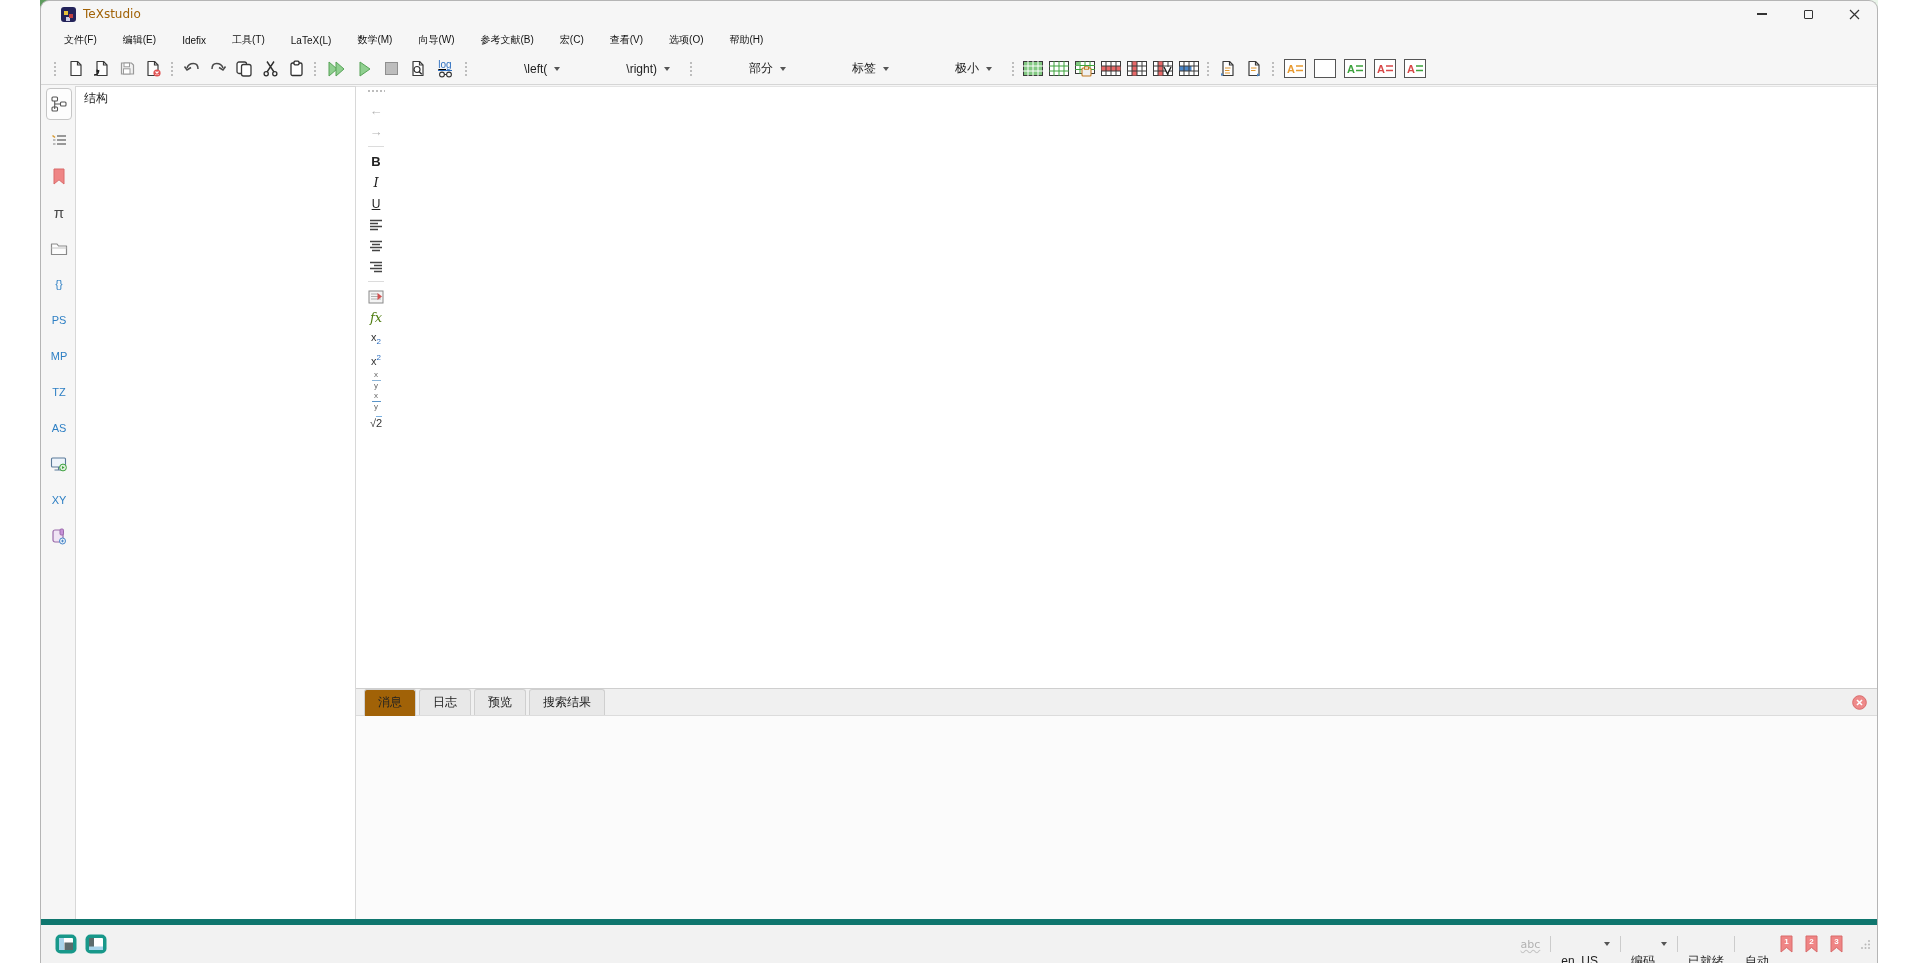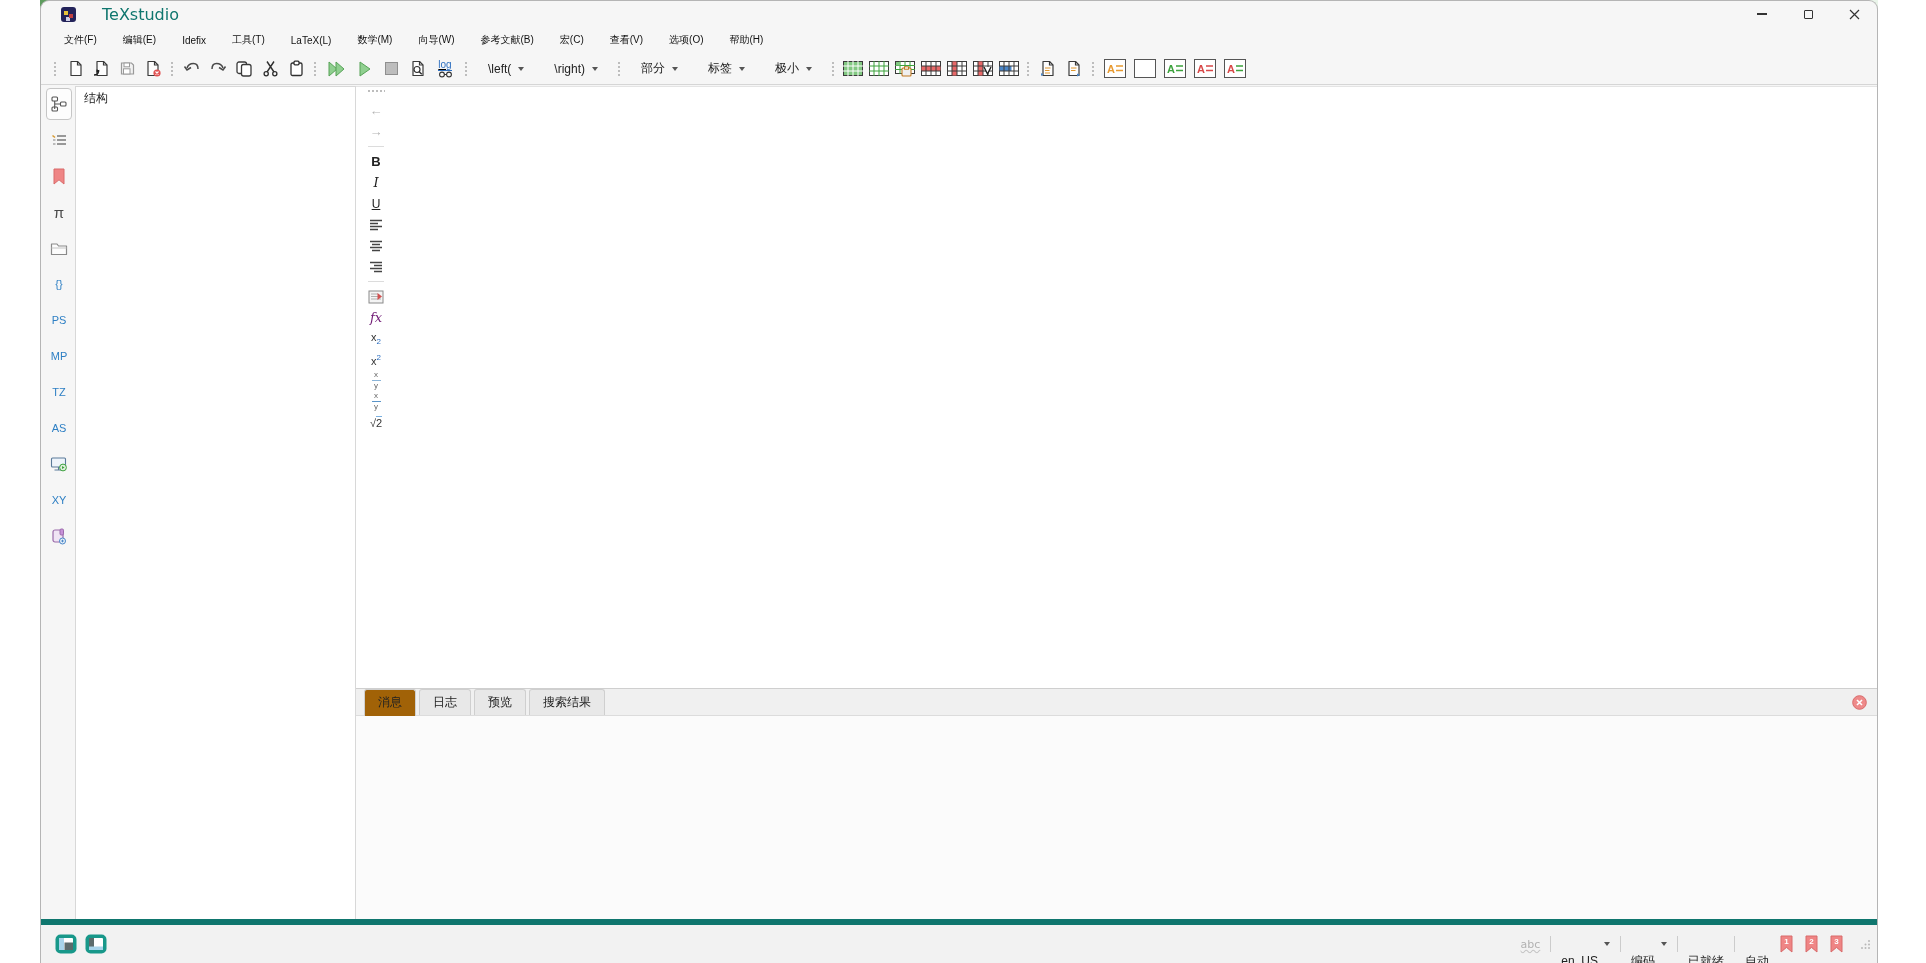--- a/index.html
+++ b/index.html
@@ -13,21 +13,21 @@
   .window { position:absolute; left:40px; top:0; width:1838px; height:963px;
     background:#f6f6f6; border:1px solid #b5b5b5; border-bottom:none;
     border-radius:9px 9px 0 0; overflow:hidden; }
 
   
   .titlebar { height:26px; display:flex; align-items:center; padding-left:20px; }
   .appicon { width:15px; height:15px; border-radius:3px; background:#23235a; margin-right:7px;
     position:relative; flex:0 0 auto; }
   .appicon::after { content:""; position:absolute; left:3px; top:4px; width:4px; height:4px;
     background:#e8c23a; box-shadow:5px 3px 0 #c04040, 2px 6px 0 #cfcfe8; }
-  .apptitle { font-size:16px; color:#0f766e;margin-left:19px; }
+  .apptitle { font-size:12px; color:#a16207; }
   .wincontrols { margin-left:auto; display:flex; height:26px; }
   .wc { width:46px; height:26px; display:flex; align-items:center; justify-content:center;
     background:transparent; border:none; cursor:pointer; }
   .wc-min-glyph { width:10px; height:1.3px; background:#333; }
   .wc-max-glyph { width:9px; height:9px; border:1.2px solid #333; border-radius:1px; }
 
   
   .menubar { height:26px; display:flex; align-items:center; padding-left:10px; }
   .menu-item { font-size:10px; color:#111; padding:3px 13px; background:none; border:none;
     cursor:pointer; white-space:nowrap; }
@@ -36,21 +36,21 @@
   .toolbar { height:32px; display:flex; align-items:center; padding-left:8px;
     border-bottom:1px solid #d6d6d6; }
   .grip { width:5px; height:18px; margin:0 5px 0 3px;
     background-image:radial-gradient(#bdbdbd 1px, transparent 1.1px);
     background-size:4px 4px; background-position:1px 1px; }
   .tb { width:26px; height:26px; display:flex; align-items:center; justify-content:center;
     background:none; border:none; cursor:pointer; }
   .tb.wide { width:30px;text-decoration:underline; }
   .dropdown { display:flex; align-items:center; gap:7px; height:24px; padding:0 9px;
     background:none; border:none; cursor:pointer; margin:0 6px; }
-  .dd-label { font-size:12px; color:#222; white-space:nowrap; }
+  .dd-label { font-size:12px; color:#222; white-space:nowrap;margin-left:36px; }
   .chev { width:0; height:0; border-left:3.5px solid transparent; border-right:3.5px solid transparent;
     border-top:4.5px solid #555; }
   .stopbox { width:13px; height:13px; background:#bdbdbd; border:1px solid #8f8f8f; }
   .logicon { display:flex; flex-direction:column; align-items:center; line-height:1; }
   .logtext { font-size:10px; color:#2d6fc0; border-bottom:1px solid #2d6fc0; }
 
   
   .main { position:absolute; left:0; top:85px; right:0; bottom:28px; }
 
   .side-strip { position:absolute; left:4px; top:2px; width:28px; bottom:0;
@@ -73,21 +73,21 @@
     display:flex; flex-direction:column; align-items:center; }
   .fc-handle { width:18px; height:5px; margin-bottom:6px;
     background-image:radial-gradient(#bdbdbd 1px, transparent 1.1px); background-size:4px 4px; }
   .fc-btn { width:24px; height:21px; display:flex; align-items:center; justify-content:center;
     background:none; border:none; cursor:pointer; }
   .fc-sep { width:16px; height:1px; background:#dcdcdc; margin:4px 0; }
   .fc-arrow { font-size:13px; color:#b4b4b4; }
   .fc-b { font-weight:bold; font-size:13px; color:#222; }
   .fc-i { font-family:"DejaVu Serif","Liberation Serif",serif; font-style:italic; font-size:13px; color:#222; }
   .fc-u { font-size:12px; color:#222; text-decoration:underline; }
-  .fc-fx { font-family:"DejaVu Serif","Liberation Serif",serif; font-style:italic; font-size:13px; color:#701a75; }
+  .fc-fx { font-family:"DejaVu Serif","Liberation Serif",serif; font-style:italic; font-size:13px; color:#4d7c0f; }
   .fc-x { font-size:11px; color:#333; }
   .fc-x sub, .fc-x sup { color:#2d6fc0; font-size:8px; }
   .fracicon { display:flex; flex-direction:column; align-items:center; line-height:1;
     font-size:8px; color:#666; }
   .fracbar { width:9px; height:1.5px; background:#8ab4d8; margin:1px 0; }
   .fracbar.dark { background:#5a94c8; }
   .sqrticon { font-size:11px; color:#333; }
   .sqrticon .rad { border-top:1.5px solid #7ab0e0; }
 
   

